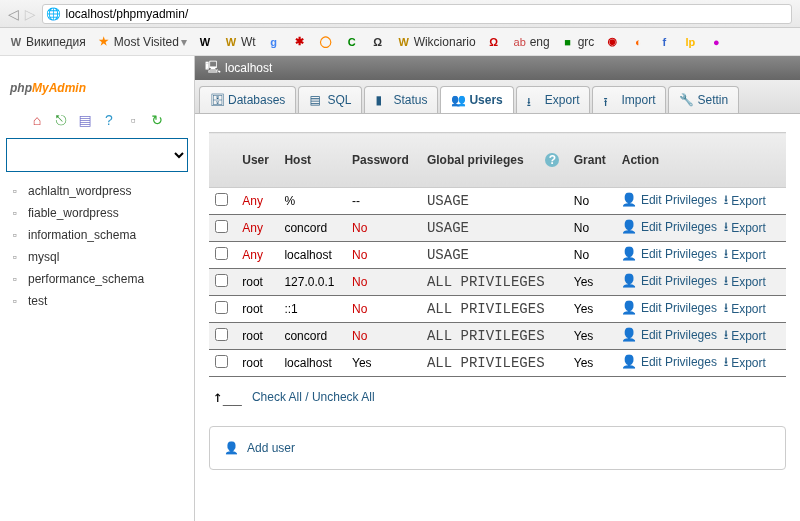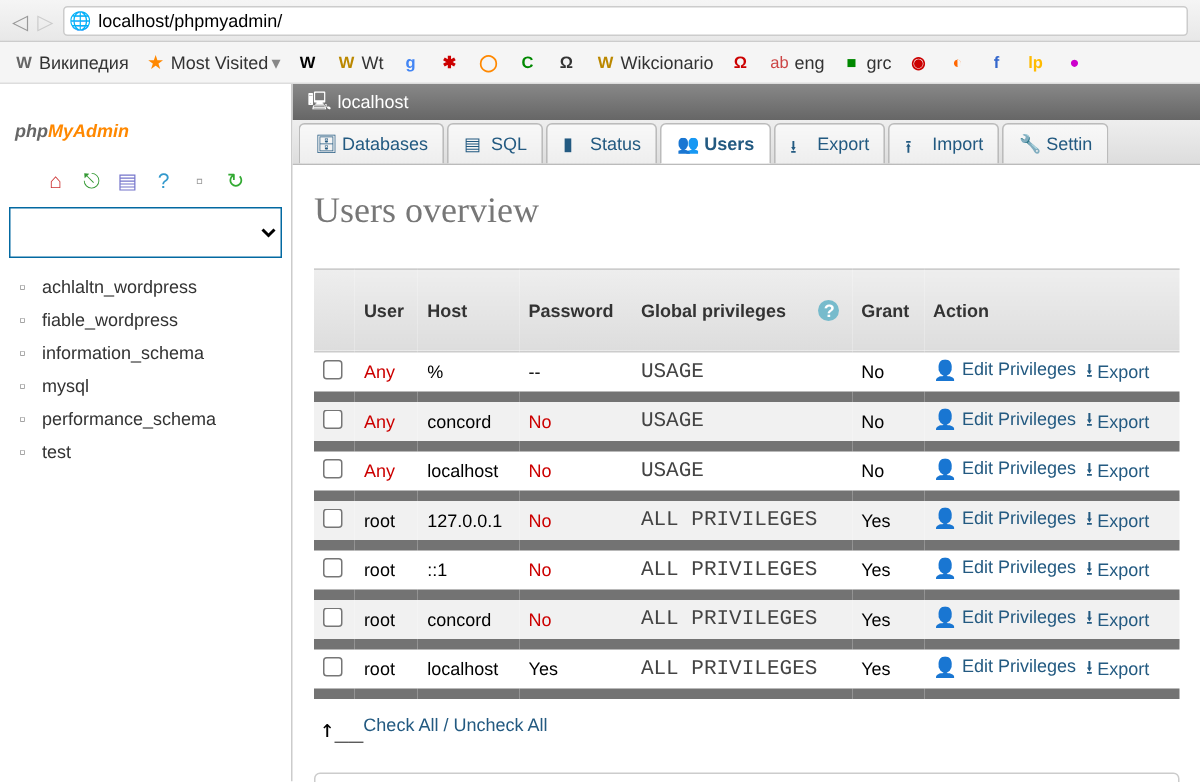--- a/index.html
+++ b/index.html
@@ -25,27 +25,27 @@
 .content{flex:1;display:flex;flex-direction:column;overflow:hidden}
 .crumb{background:linear-gradient(#888,#666);color:#fff;padding:4px 10px;display:flex;align-items:center;gap:4px;height:24px;font-size:12px}
 .tabs{background:linear-gradient(#eee,#ddd);border-bottom:1px solid #bbb;display:flex;height:34px;align-items:flex-end;padding:0 4px}
 .tab{padding:6px 10px;border:1px solid #bbb;border-bottom:none;border-radius:4px 4px 0 0;background:linear-gradient(#f8f8f8,#eee);margin-right:2px;display:flex;align-items:center;gap:4px;cursor:pointer;color:#235a81;font-size:12px}
 .tab.active{background:#fff;font-weight:bold}
 .tab-ico{width:14px;height:14px;font-size:12px}
 .body{padding:18px 14px;overflow:auto}
 h2.ov{font-family:Georgia,serif;color:#777;font-weight:normal;font-size:24px;margin-bottom:24px}
 table.users{width:100%;border-collapse:collapse}
 table.users th{text-align:left;background:linear-gradient(#eee,#ddd);border-top:1px solid #ccc;border-bottom:1px solid #ccc;padding:20px 6px;font-weight:bold;color:#333}
-table.users td{padding:2px 6px;border-bottom:7px solid #737373}
+table.users td{padding:2px 6px;border-bottom:1px solid #737373}
 table.users tr.odd td{background:#f1f1f1}
 .red{color:#c00}
 .mono{font-family:Liberation Mono, monospace;font-size:14px;color:#444}
 .act{color:#235a81;cursor:pointer;display:inline-flex;align-items:center;gap:3px}
 .act-ico{font-size:13px}
-.check-row{padding:10px 4px;display:flex;align-items:flex-start;gap:0;color:#235a81}
+.check-row{padding:10px 4px;display:flex;align-items:center;gap:10px;color:#235a81}
 .arrow{color:#000;font-size:16px;font-family:monospace}
 .adduser-box{border:1px solid #ccc;border-radius:4px;padding:14px;margin-top:10px;display:flex;align-items:center;gap:8px;color:#235a81;cursor:pointer}
 input[type=checkbox]{cursor:pointer}
 </style>
 </head>
 <body>
 
 <div class="browser-bar">
   <span class="nav-btn">◁</span>
   <span class="nav-btn" style="opacity:.4">▷</span>
@@ -192,21 +192,20 @@
         <div class="tab">
           <span class="tab-ico">⭱</span>
           <span>Import</span>
         </div>
         <div class="tab">
           <span class="tab-ico">🔧</span>
           <span>Settin</span>
         </div>
       </div>
     <div class="body">
-      <h2 class="ov">Users overview</h2>
       <table class="users">
         <thead>
             <tr id="thead">
               <th></th>
               <th>User</th>
               <th>Host</th>
               <th>Password</th>
               <th>Global privileges</th>
               <th><span style="display:inline-block;width:14px;height:14px;border-radius:7px;background:#7bc;color:#fff;text-align:center;line-height:14px">?</span></th>
               <th>Grant</th>

